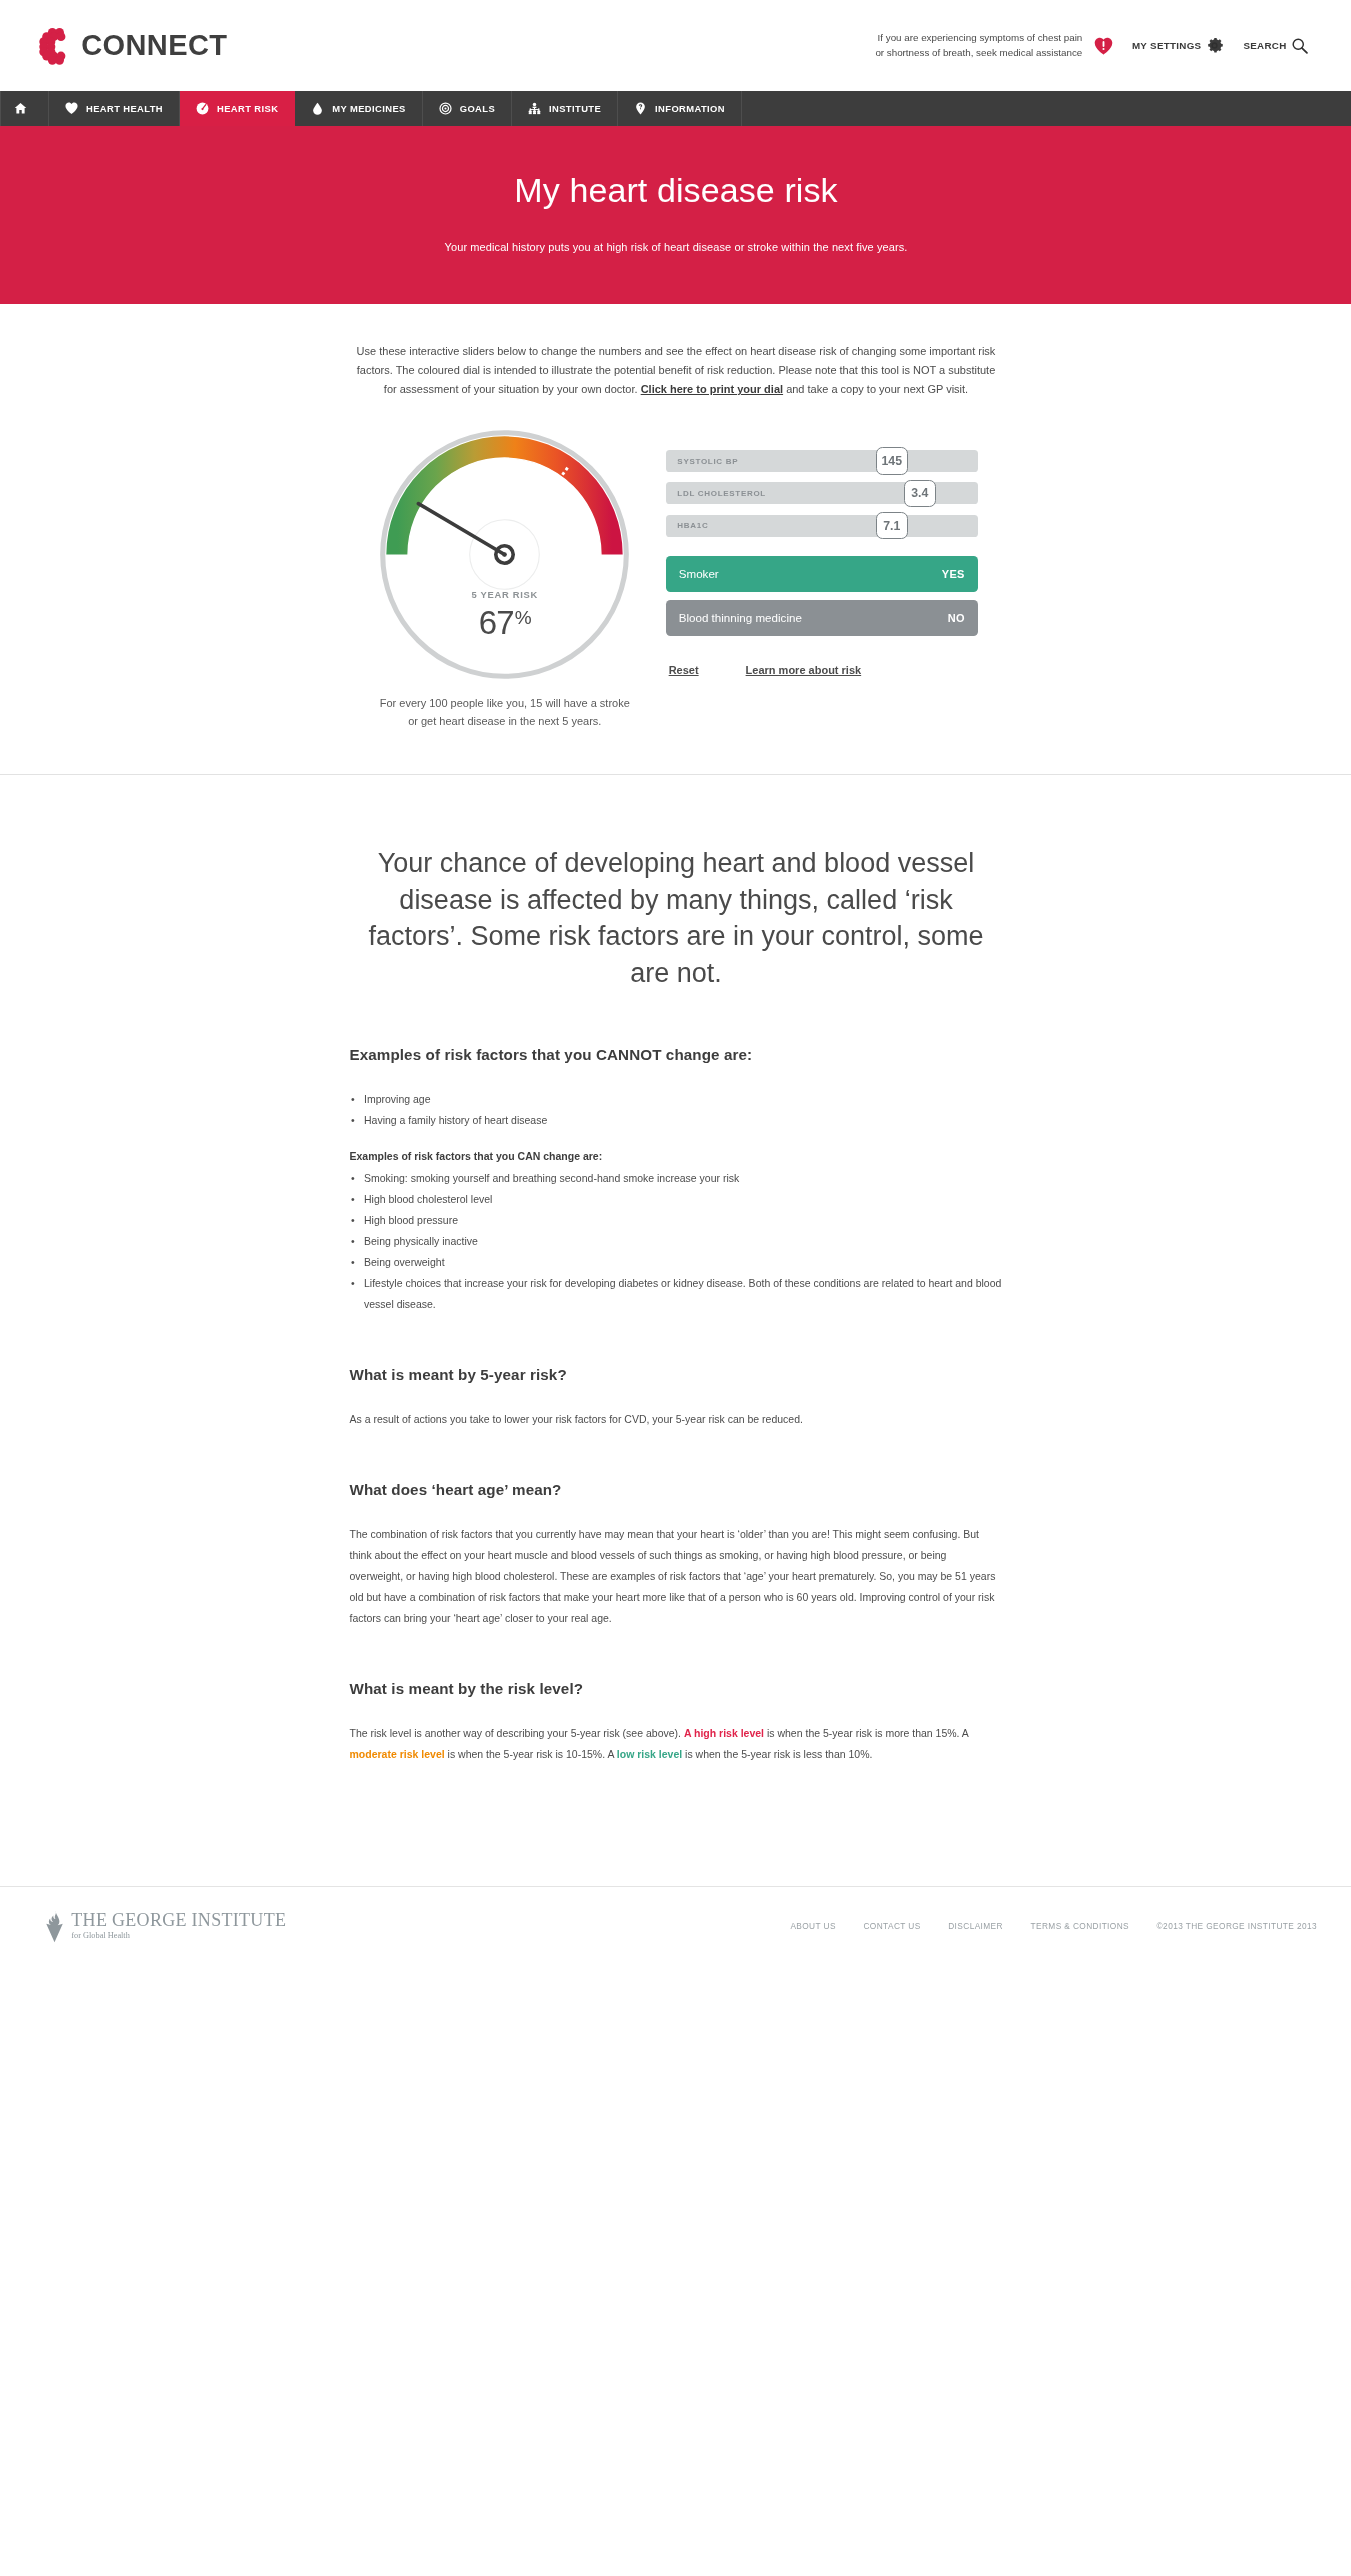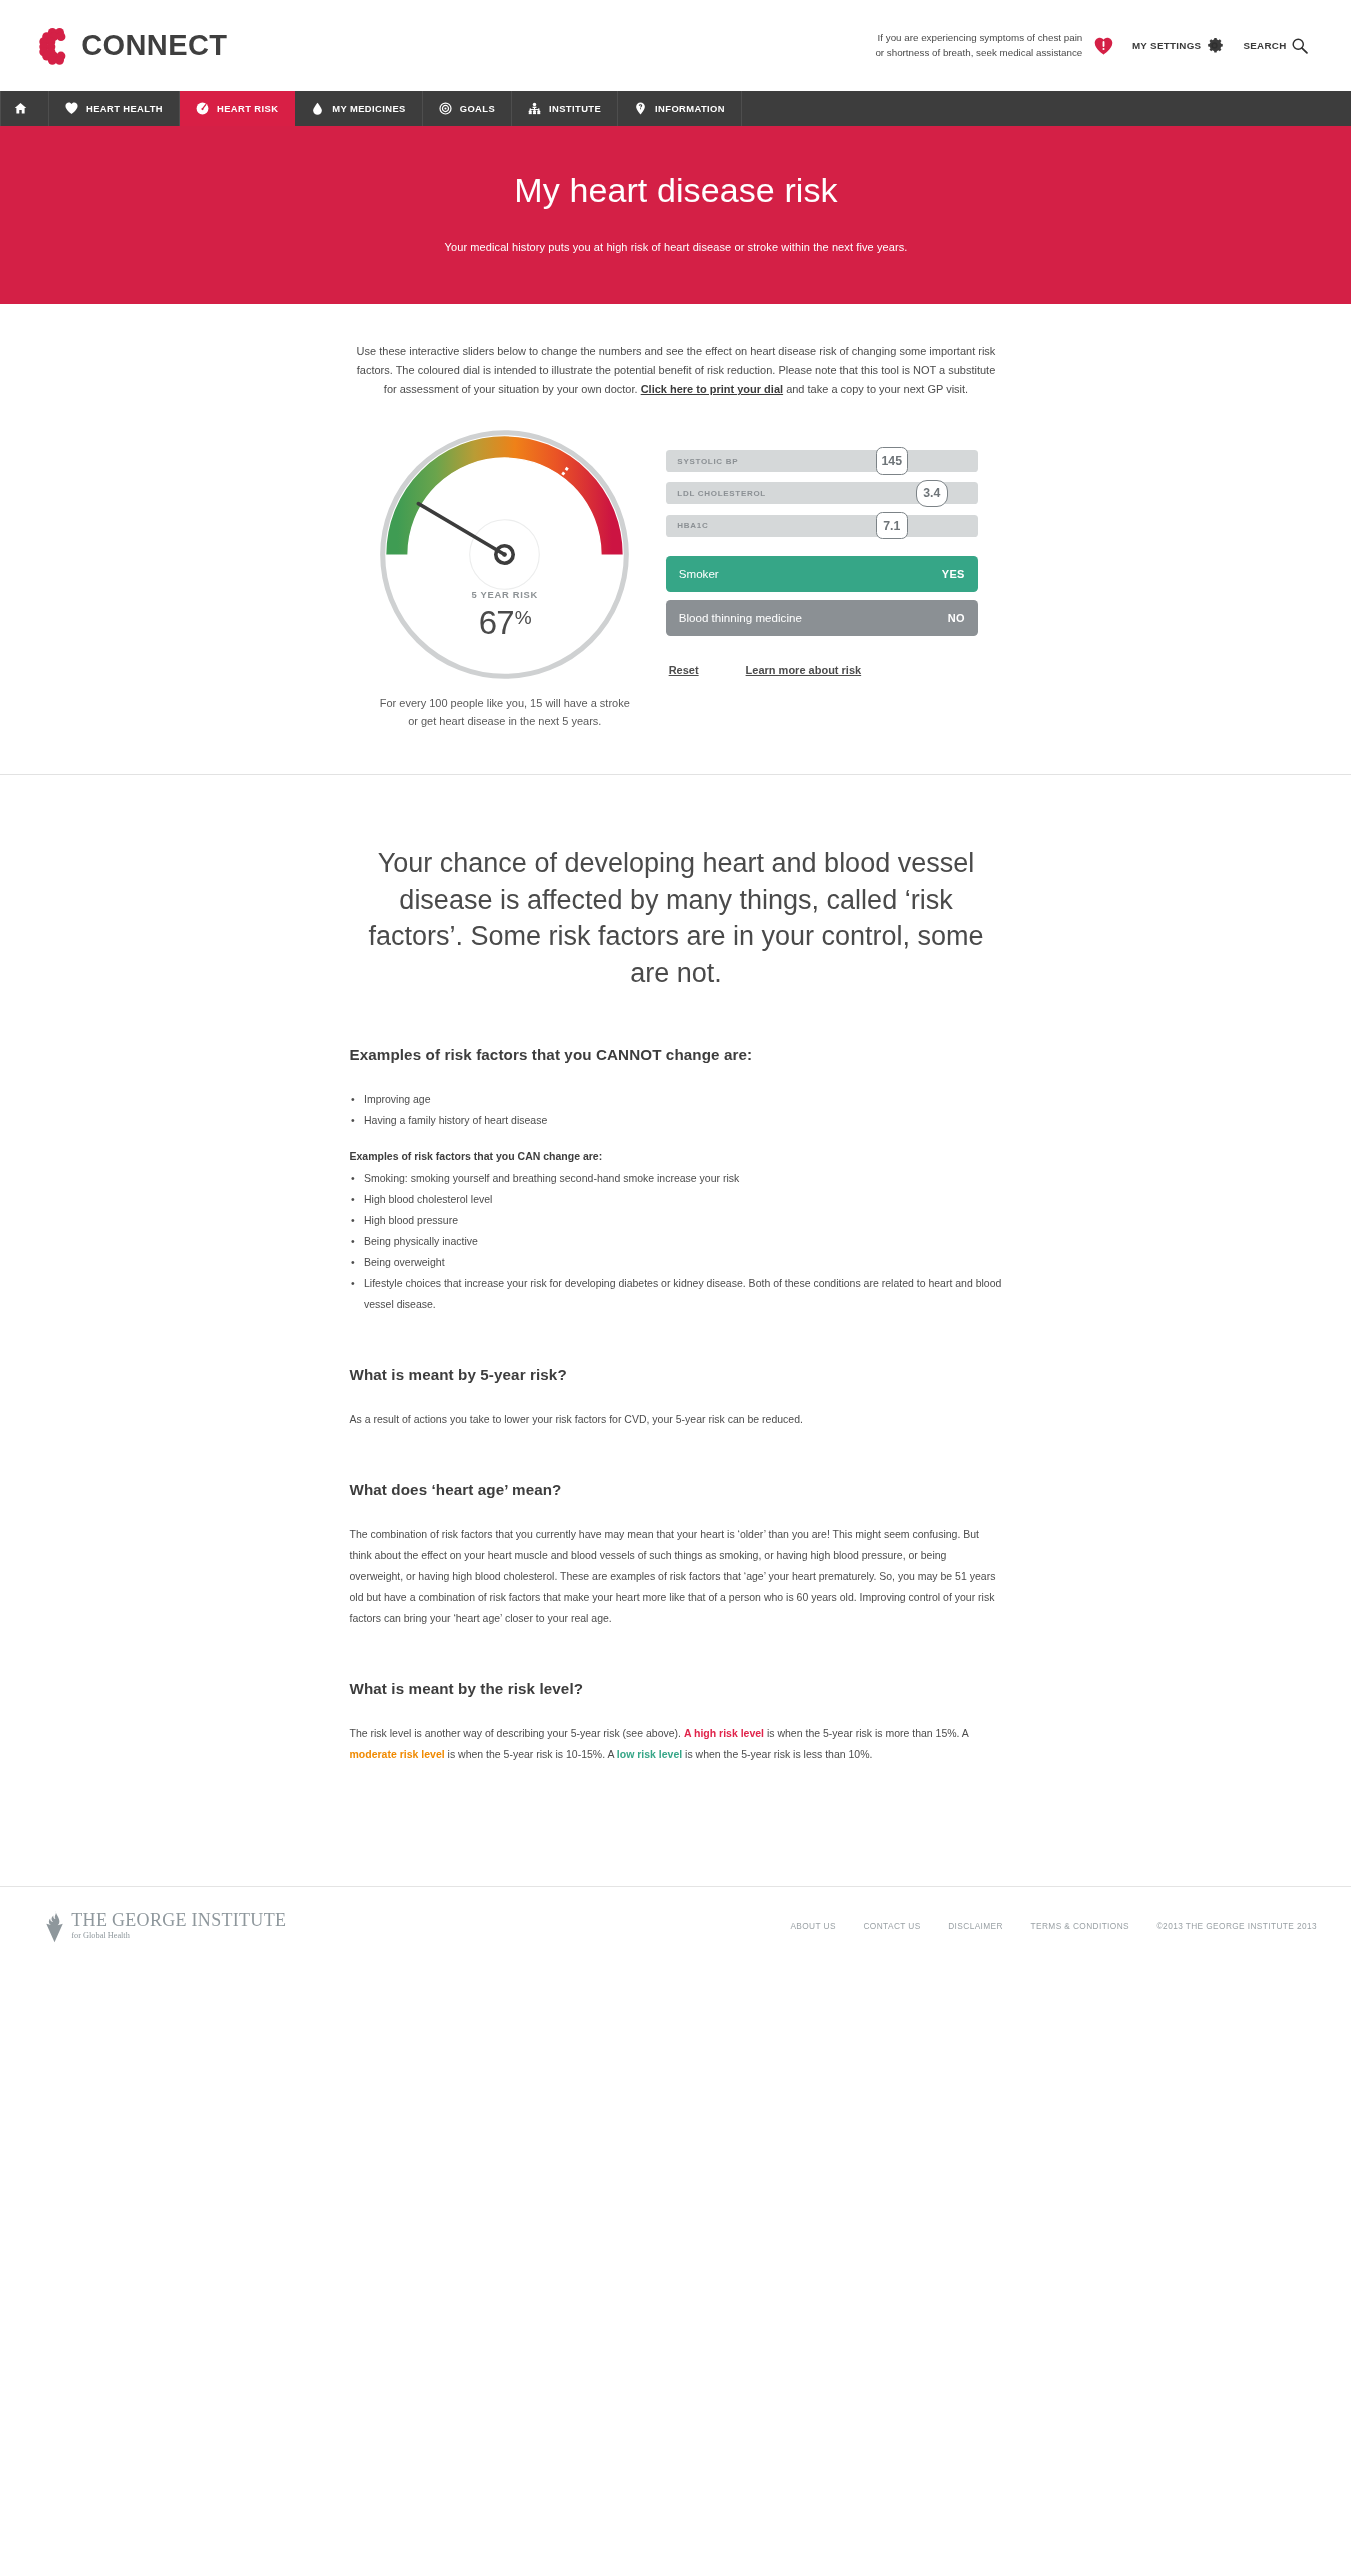--- a/index.html
+++ b/index.html
@@ -487,21 +487,21 @@
 
       <div class="controls-col">
 
         <div class="slider-row">
           <span class="slider-label">SYSTOLIC BP</span>
           <span class="slider-thumb" style="left:210px;">145</span>
         </div>
 
         <div class="slider-row">
           <span class="slider-label">LDL CHOLESTEROL</span>
-          <span class="slider-thumb" style="left:250px;border-radius:11px;">3.4</span>
+          <span class="slider-thumb" style="left:238px;">3.4</span>
         </div>
 
         <div class="slider-row" style="margin-bottom:19px;">
           <span class="slider-label">HBA1C</span>
           <span class="slider-thumb" style="left:210px;">7.1</span>
         </div>
 
         <div class="toggle-row on">
           <span class="toggle-name">Smoker</span>
           <span class="toggle-state">YES</span>

